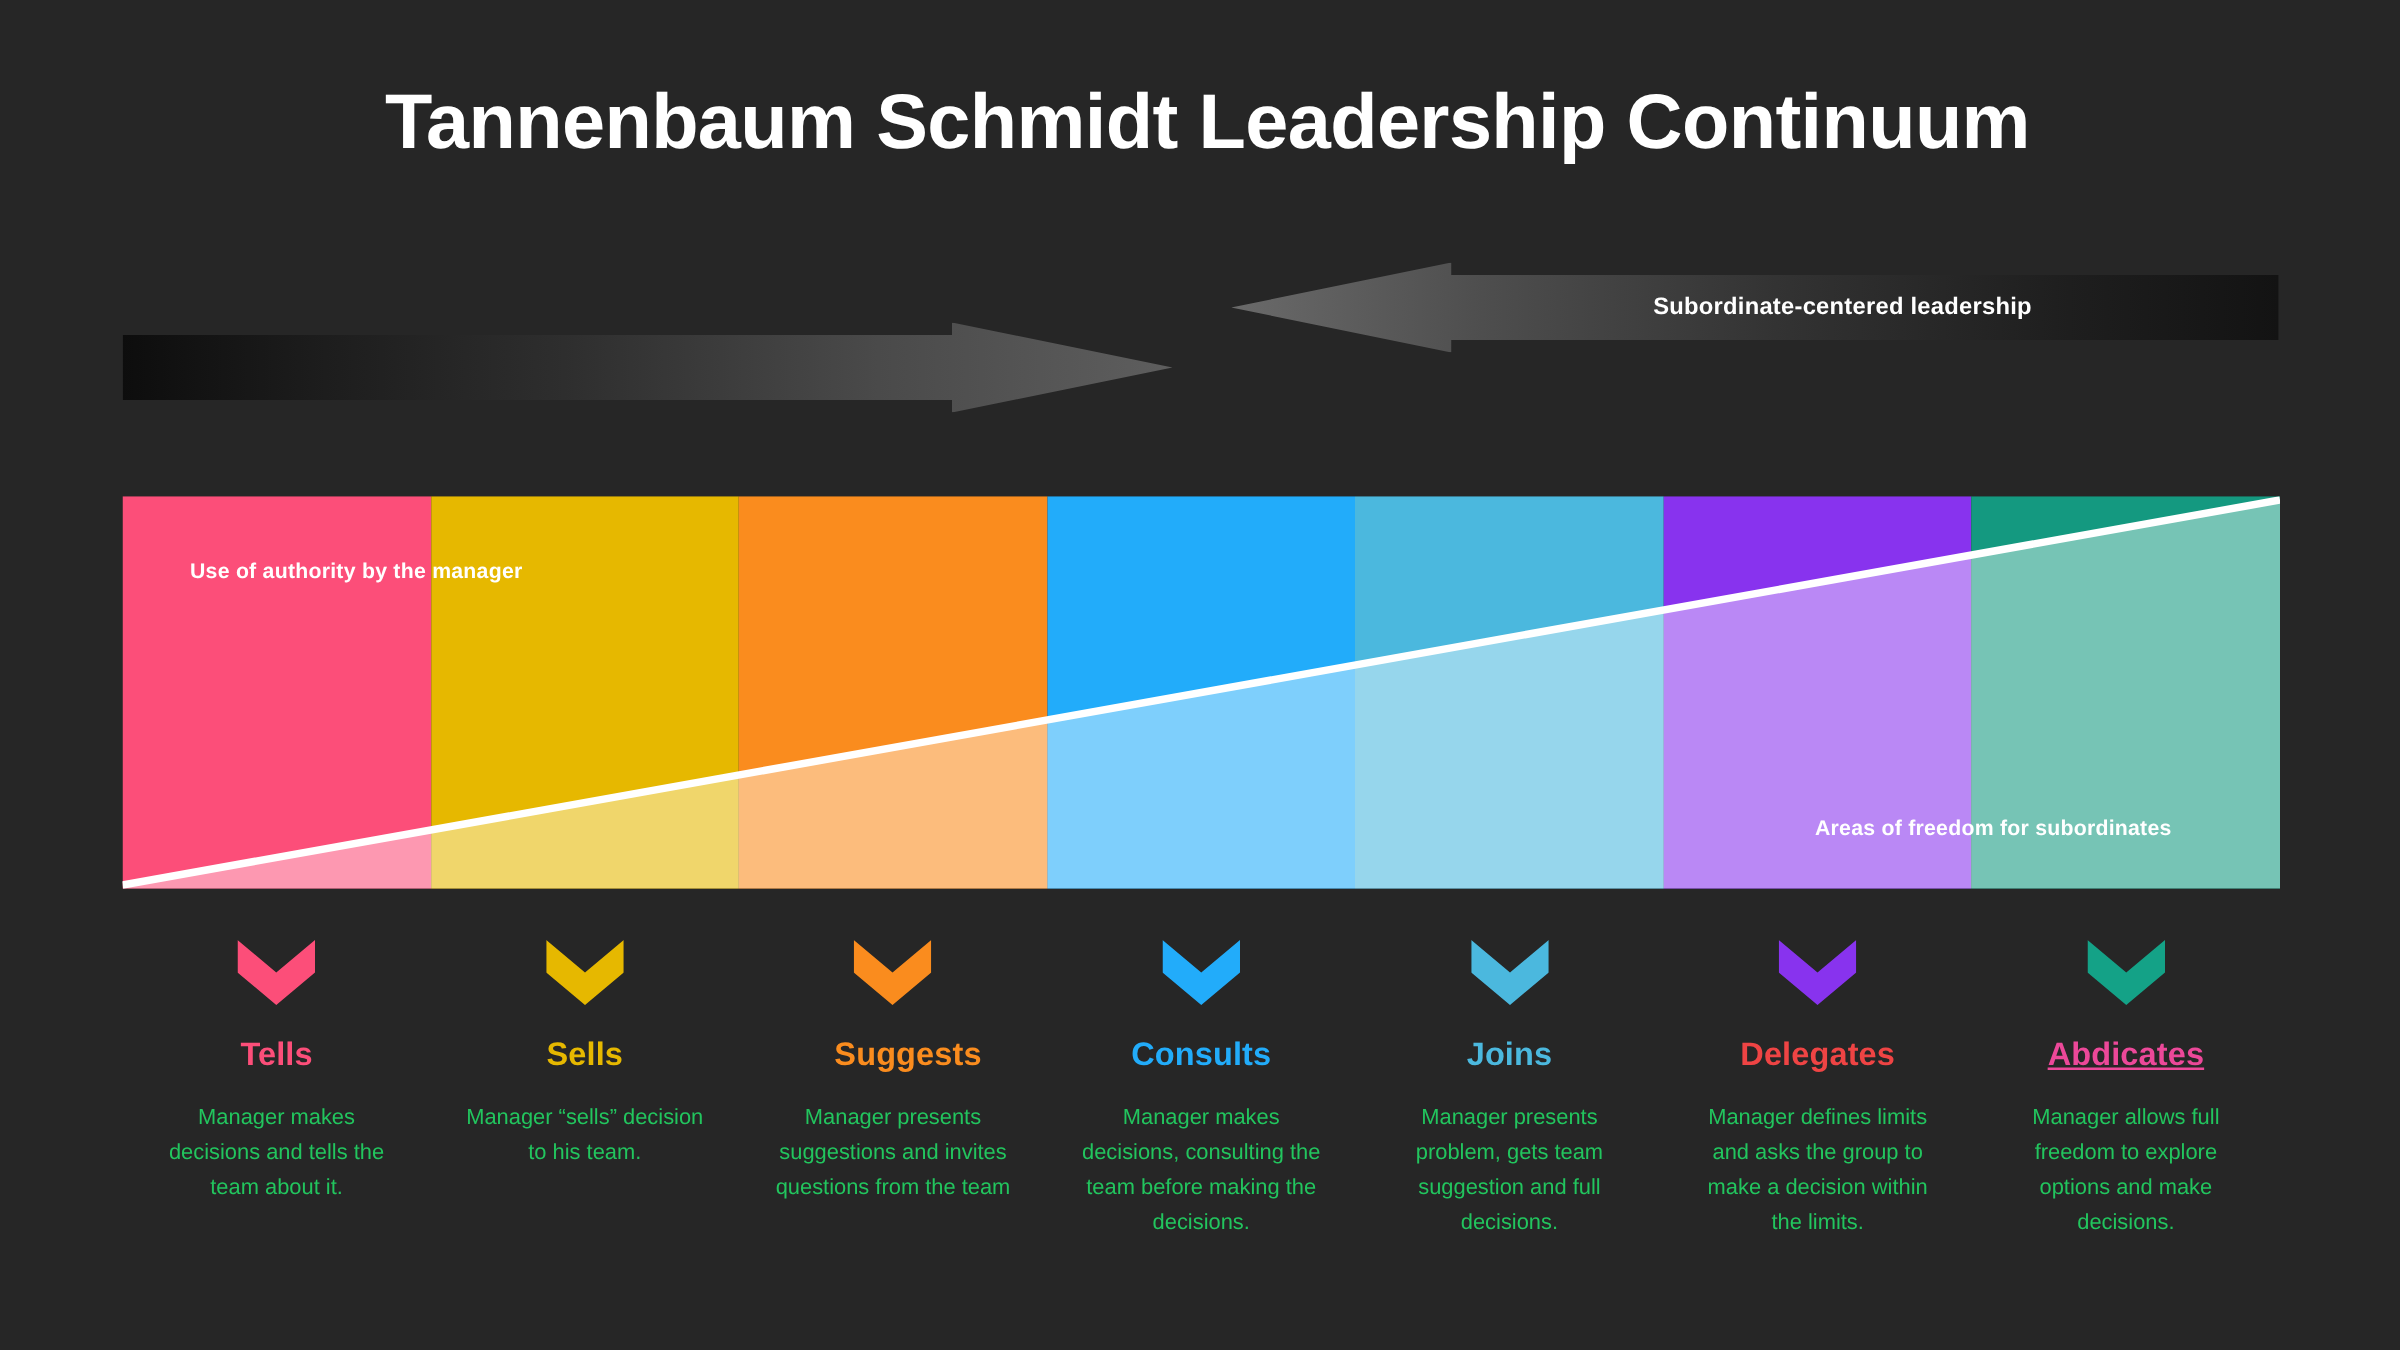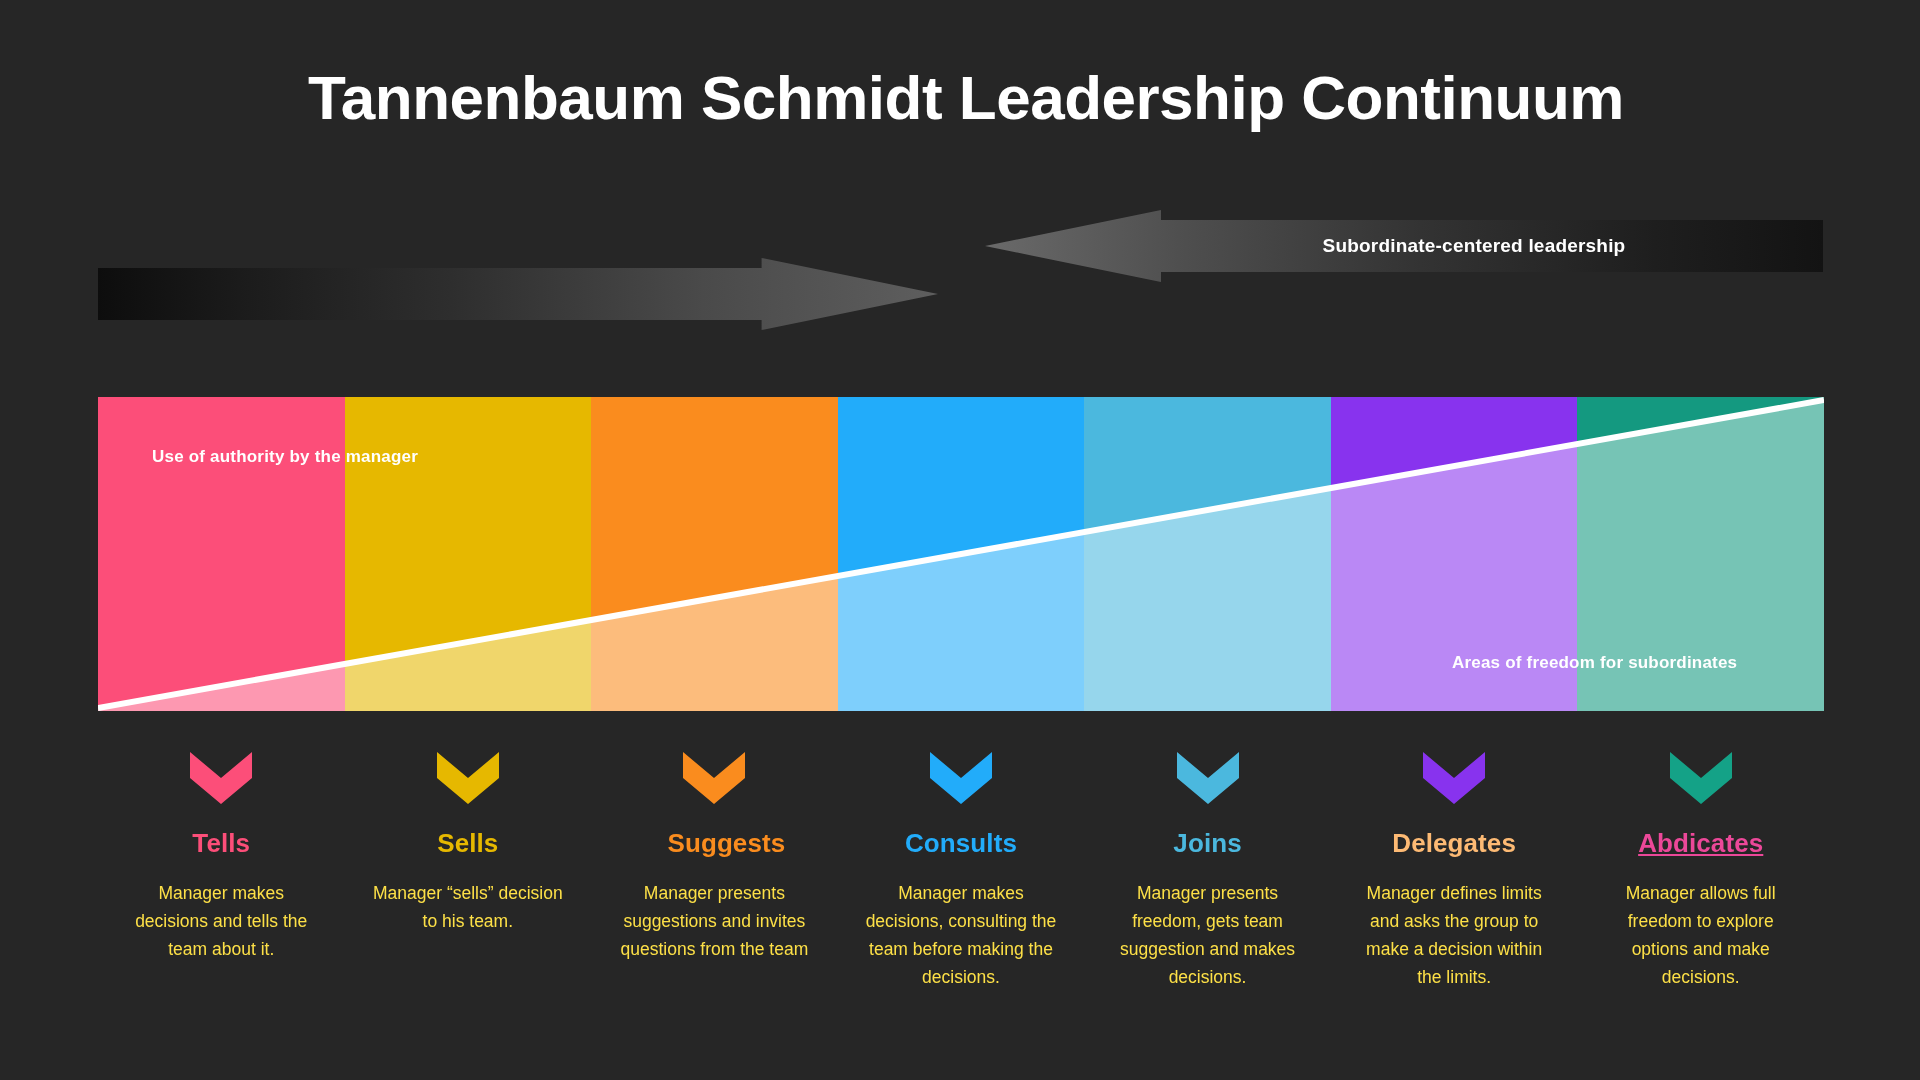--- a/index.html
+++ b/index.html
@@ -115,21 +115,21 @@
 
   .col-title {
     font-size:26px;
     font-weight:bold;
     letter-spacing:0.1px;
     margin-bottom:20px;
   }
   .col-desc {
     width:200px;
     text-align:center;
-    color:#fde047;
+    color:#22c55e;
     font-size:17.5px;
     line-height:28px;
     font-weight:normal;
   }
 </style>
 </head>
 <body>
 
 <div id="stage">
 
@@ -200,29 +200,29 @@
         <div class="col-title" style="color: rgb(34, 172, 250);">Consults</div>
         <div class="col-desc">Manager makes decisions, consulting the team before making the decisions.</div>
       </div>
       <div class="col">
         <div class="chev">
           <svg viewBox="0 0 62 52" preserveAspectRatio="none">
             <polygon points="0,0 0,26 31,52 62,26 62,0 31,26" fill="#4BB8DE"></polygon>
           </svg>
         </div>
         <div class="col-title" style="color: rgb(75, 184, 222);">Joins</div>
-        <div class="col-desc">Manager presents freedom, gets team suggestion and makes decisions.</div>
+        <div class="col-desc">Manager presents problem, gets team suggestion and full decisions.</div>
       </div>
       <div class="col">
         <div class="chev">
           <svg viewBox="0 0 62 52" preserveAspectRatio="none">
             <polygon points="0,0 0,26 31,52 62,26 62,0 31,26" fill="#8833EE"></polygon>
           </svg>
         </div>
-        <div class="col-title" style="color: #fdba74;">Delegates</div>
+        <div class="col-title" style="color: #ef4444;">Delegates</div>
         <div class="col-desc">Manager defines limits and asks the group to make a decision within the limits.</div>
       </div>
       <div class="col">
         <div class="chev">
           <svg viewBox="0 0 62 52" preserveAspectRatio="none">
             <polygon points="0,0 0,26 31,52 62,26 62,0 31,26" fill="#14A287"></polygon>
           </svg>
         </div>
         <div class="col-title" style="color: #ec4899; text-decoration: underline;">Abdicates</div>
         <div class="col-desc">Manager allows full freedom to explore options and make decisions.</div>

